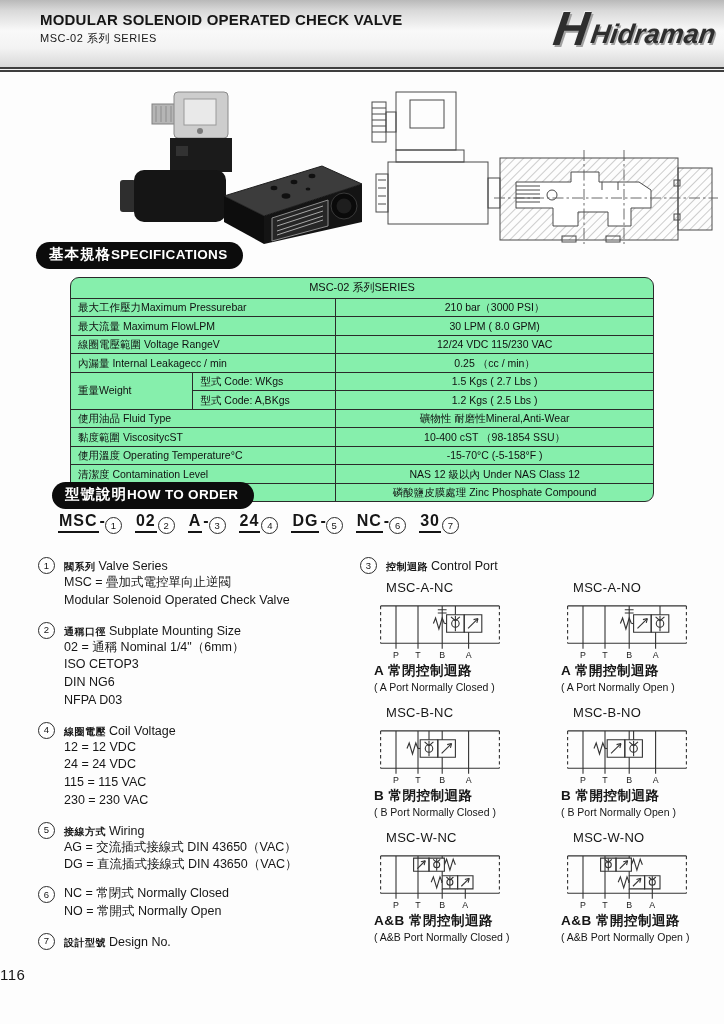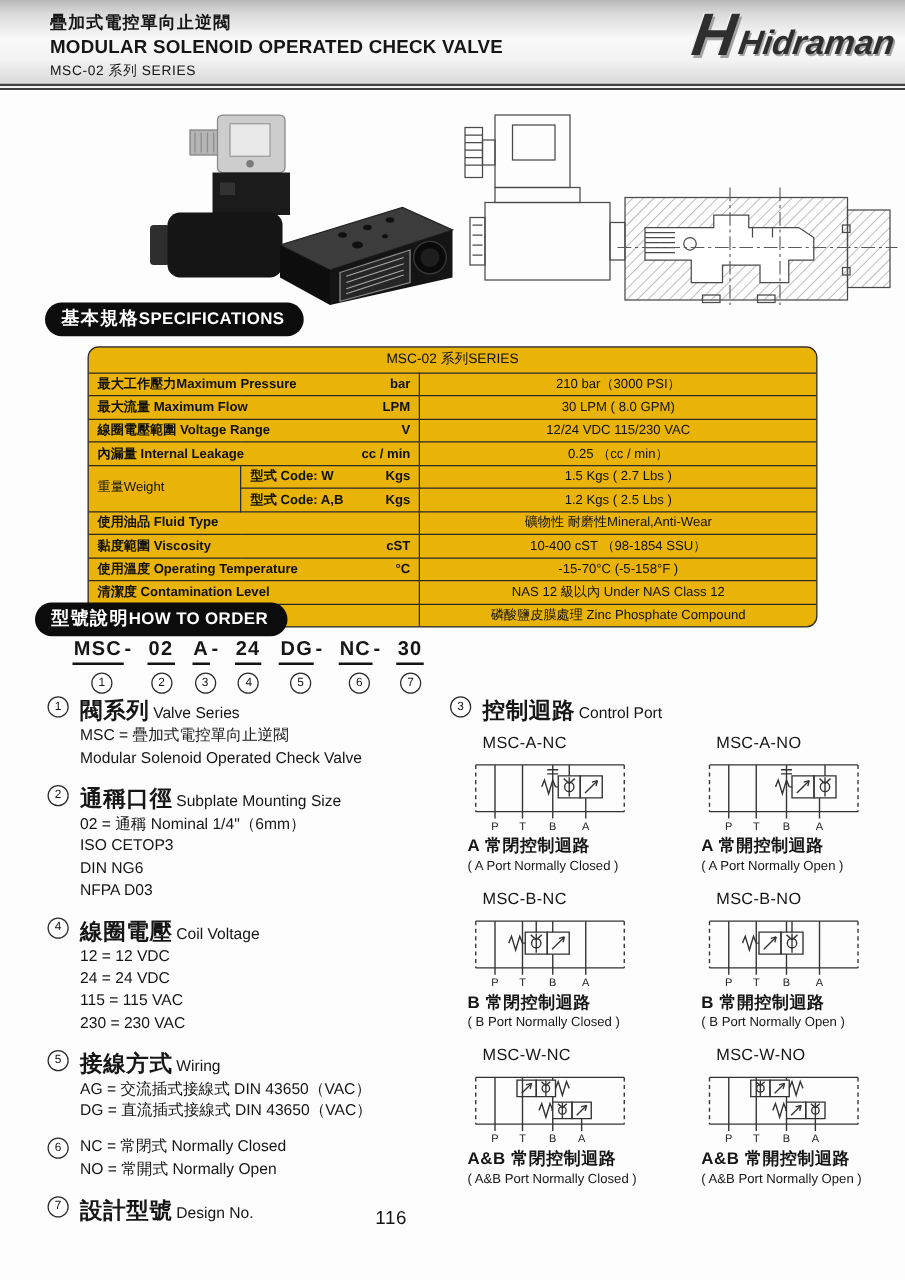--- a/index.html
+++ b/index.html
@@ -24,69 +24,68 @@
     text-shadow:1.5px 1.5px 0 #a2a2a2,-1px -1px 0 #efefef;}
   
   .photo{position:absolute;left:96px;top:84px;}
   .drawing{position:absolute;left:366px;top:86px;}
   
   .badge{position:absolute;background:#0c0c0c;color:#fff;border-radius:15px;
     padding:3px 16px 5px 13px;font-weight:bold;white-space:nowrap;}
   .badge .zh{font-size:14.5px;letter-spacing:1px;}
   .badge .en{font-size:13.5px;letter-spacing:0.3px;}
   .badge-spec{left:36px;top:242px;text-align:center;}
-  .badge-order{left:28px;top:482px;}
+  .badge-order{left:52px;top:482px;}
   
   .spec-wrap{position:absolute;left:70px;top:277px;width:582px;
-    border:1.6px solid #2a2a2a;border-radius:9px;overflow:hidden;background:#eab308;}
+    border:1.6px solid #2a2a2a;border-radius:9px;overflow:hidden;background:#86efac;}
   .spec-wrap table{width:calc(100% + 2px);margin:-1px;border-collapse:collapse;
     font-size:10.5px;color:#101010;table-layout:fixed;}
   .spec-wrap td{border:1px solid #2a2a2a;padding:1px 7px;height:15.5px;line-height:1.15;}
   td.ttl{text-align:center;font-size:11px;padding:2px;}
-  .labflex{display:flex;justify-content:space-between;align-items:baseline;font-weight:bold;}
+  .labflex{display:flex;justify-content:flex-start;align-items:baseline;}
   td.val{text-align:center;}
   
   .order-code{position:absolute;left:58px;top:511px;display:flex;align-items:flex-start;}
-  .seg{display:flex;flex-direction:column;align-items:center;margin-right:13px;}
+  .seg{display:flex;flex-direction:row;align-items:center;margin-right:13px;}
   .seg-row{display:flex;align-items:baseline;}
   .seg-code{font-weight:bold;font-size:16px;letter-spacing:1px;
     border-bottom:2px solid #141414;padding:0 1px 1px;}
   .seg-dash{font-weight:bold;font-size:16px;padding-left:1px;}
   .circ{display:inline-flex;align-items:center;justify-content:center;
     width:15px;height:15px;border:1.2px solid #2c2c2c;border-radius:50%;
     font-size:9.5px;line-height:1;flex:0 0 auto;background:#fff;}
   .seg .circ{margin-top:6px;}
   
   .left-col{position:absolute;left:38px;top:556px;width:322px;}
   .item{display:flex;margin-bottom:11px;}
   .item .circ{margin-right:9px;margin-top:1px;}
-  .item-title .zh{font-size:18px;font-weight:bold;letter-spacing:0.5px;}
+  .item-title .zh{font-size:10px;font-weight:bold;letter-spacing:0.5px;}
   .item-title .en{font-size:12.5px;margin-left:3px;}
   .line{font-size:12.5px;line-height:1.42;}
   .indent2{}
   .right-col{position:absolute;left:360px;top:556px;width:362px;}
   .cp-title{display:flex;margin-bottom:6px;}
   .cp-title .circ{margin-right:9px;margin-top:1px;}
   .diagram-grid{display:grid;grid-template-columns:1fr 1fr;column-gap:6px;row-gap:16px;gap:12px;}
   .dcell{padding-left:14px;}
   .dname{font-size:13px;margin-bottom:2px;padding-left:12px;letter-spacing:0.3px;}
   .dcell svg{display:block;}
   .cap-zh{font-size:13.5px;font-weight:bold;margin-top:1px;letter-spacing:0.5px;}
   .cap-en{font-size:10.5px;margin-top:1px;}
   svg text{font-family:"Liberation Sans",sans-serif;}
-  .page-num{position:absolute;left:0;top:966px;width:626px;text-align:center;
+  .page-num{position:absolute;left:0;top:966px;width:626px;
     font-size:15px;letter-spacing:0.5px;}
 </style>
 </head>
 <body>
 
 <div class="header"></div>
 <div class="header-rule"></div>
 <div class="title-block">
-  <div class="t-zh">疊加式電控單向止逆閥</div>
   <div class="t-en">MODULAR SOLENOID OPERATED CHECK VALVE</div>
   <div class="t-series">MSC-02 系列 SERIES</div>
 </div>
 <div class="logo">
   <span class="logo-h">H</span>
   <span class="logo-t">Hidraman</span>
 </div>
 
 <svg class="photo" width="272" height="160" viewBox="0 0 272 160">
   <rect x="56" y="20" width="24" height="20" fill="#b5b5b5" stroke="#818181"></rect>

